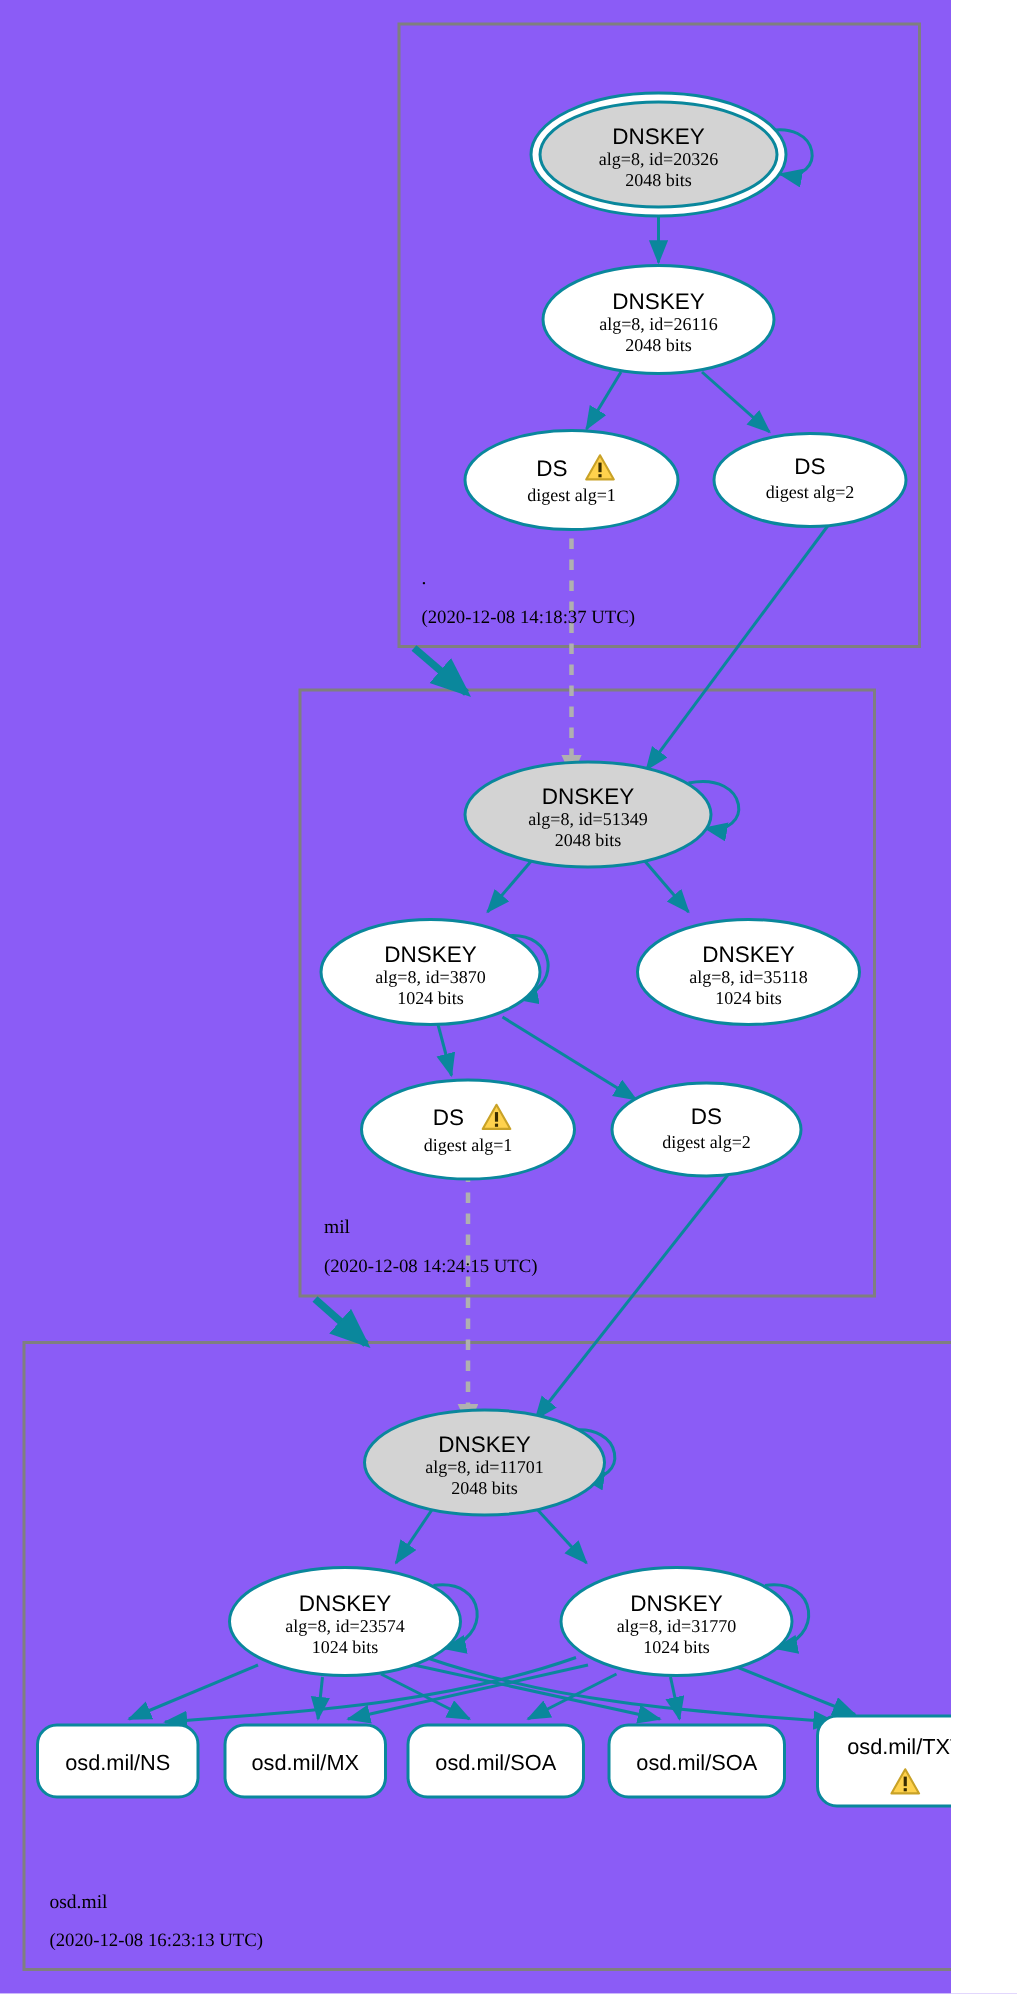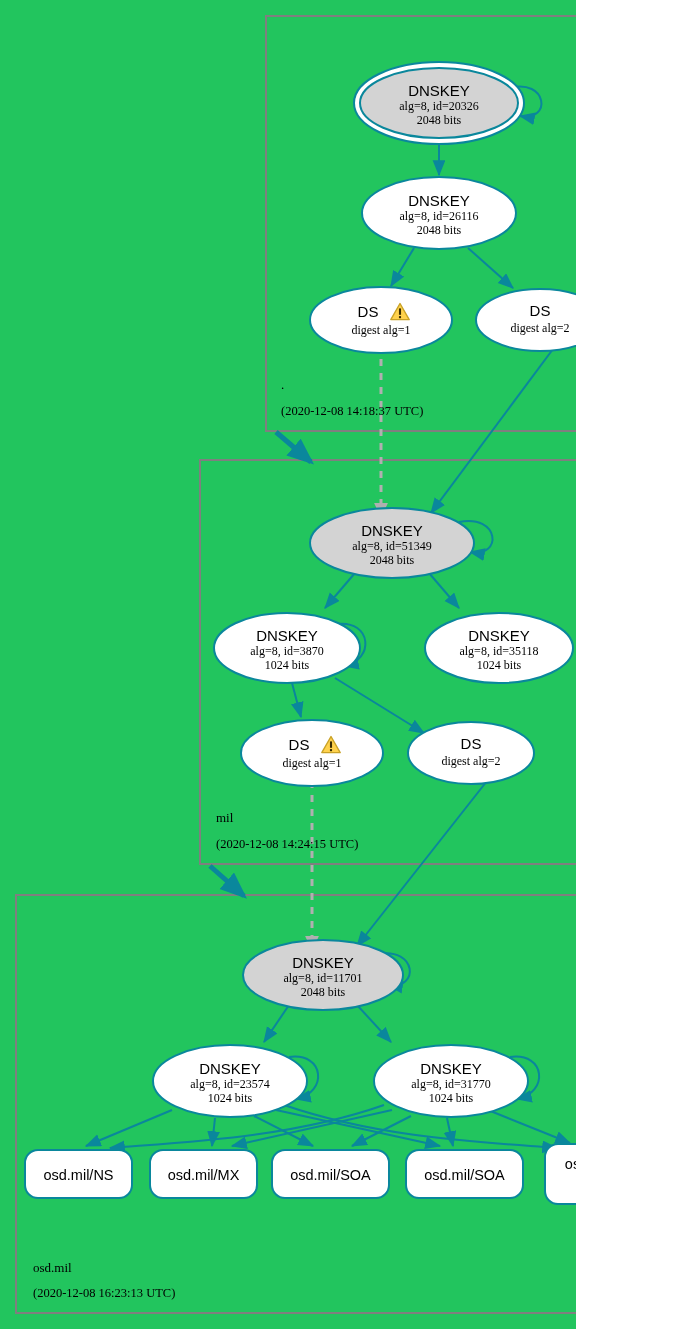--- a/index.html
+++ b/index.html
@@ -5,24 +5,24 @@
   html, body {
     margin: 0;
     padding: 0;
     background: #ffffff;
   }
   body {
     font-family: "Liberation Sans", sans-serif;
   }
   #root-canvas {
     position: relative;
-    width: 576px;
+    width: 634px;
     height: 1329px;
     overflow: hidden;
-    background: #22c55e;
+    background: #8b5cf6;
   }
   #graph-svg {
     position: absolute;
     left: 0;
     top: 0;
   }
   .zone-label-name {
     font-family: "Liberation Serif", serif;
     font-size: 13px;
     fill: #000000;

